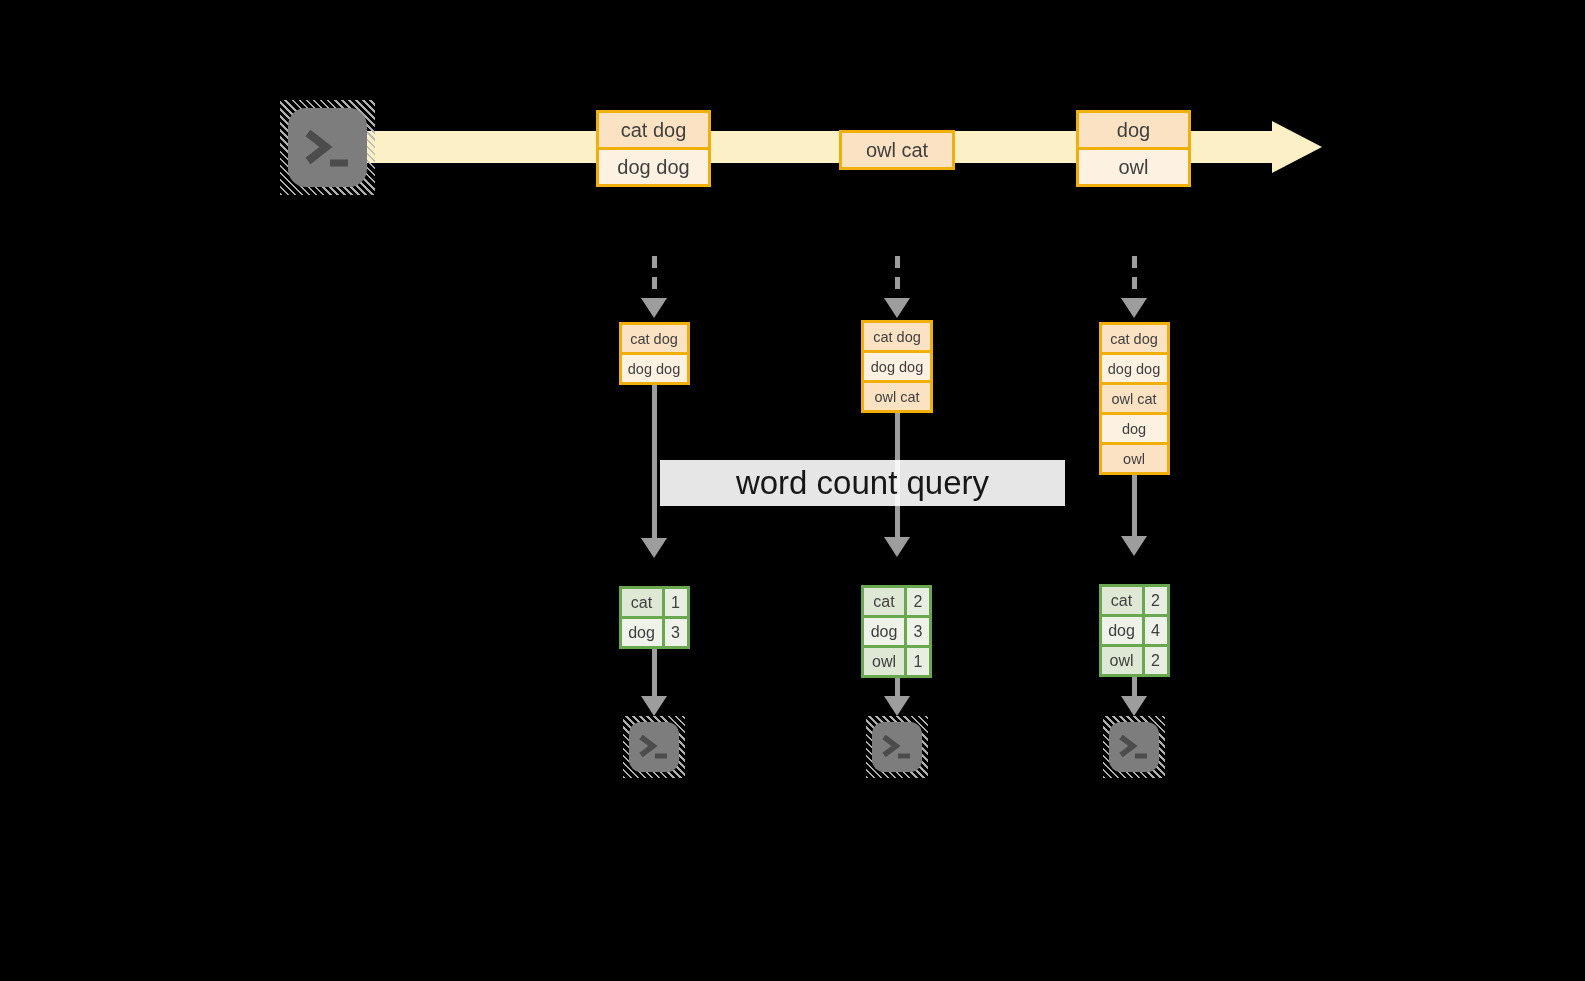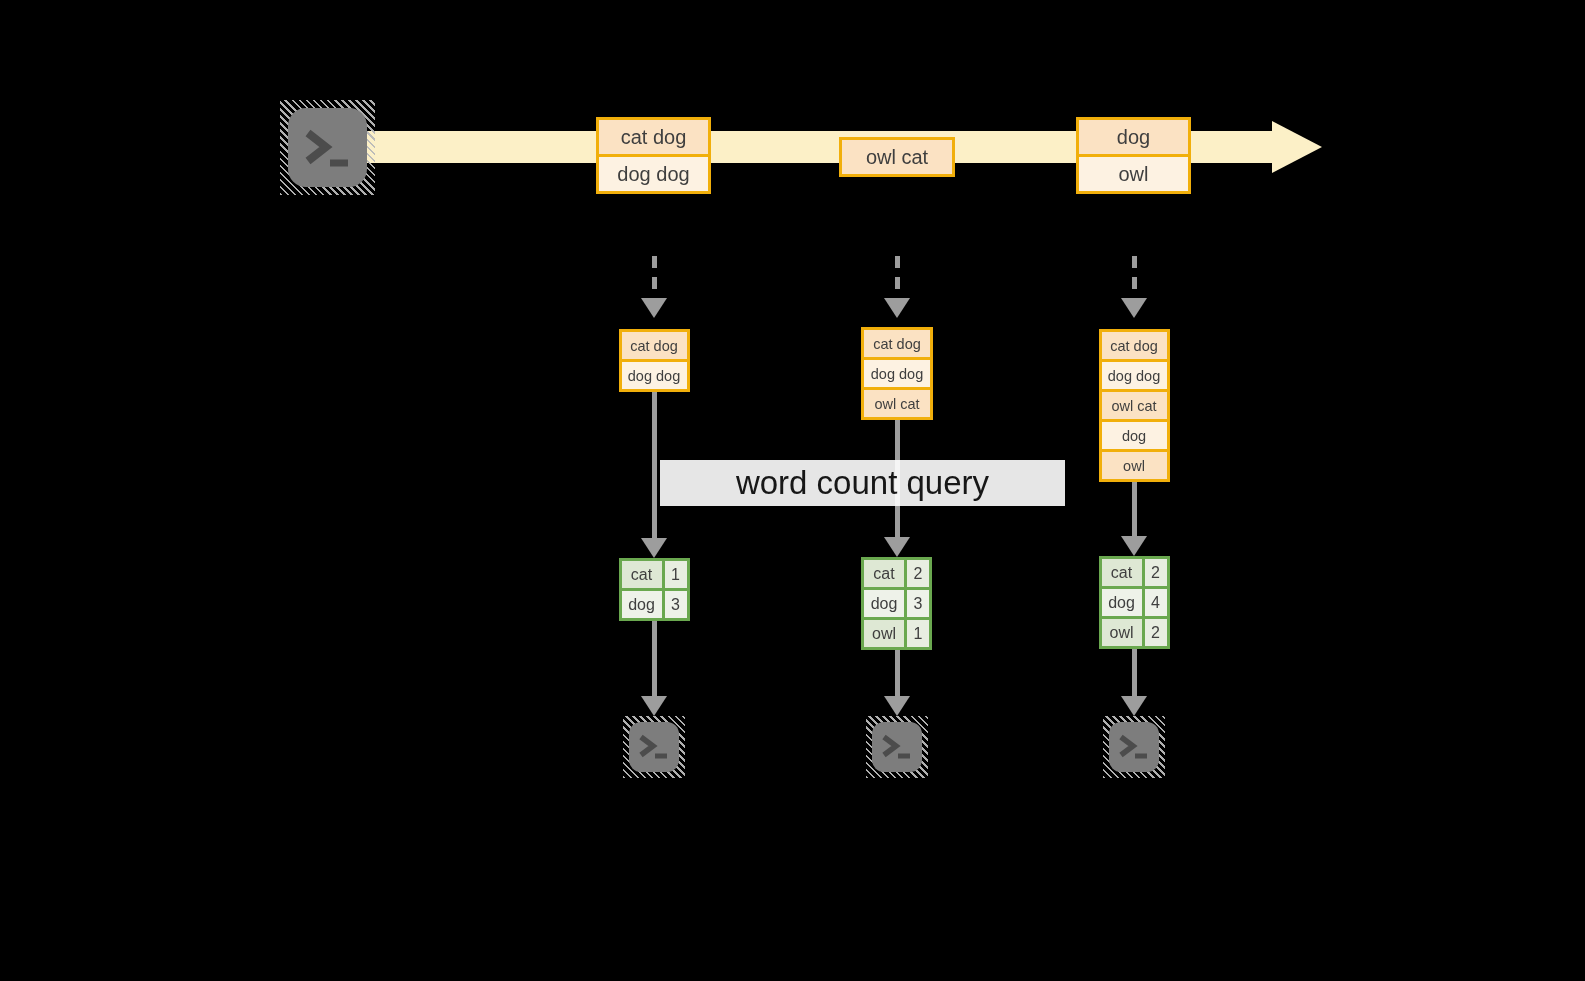--- a/index.html
+++ b/index.html
@@ -23,21 +23,21 @@
   .term.big .term-body{inset:8px;border-radius:18px;}
   .term.small .term-body{inset:6px;border-radius:12px;}
   .term svg{position:absolute;inset:0;width:100%;height:100%;}
 
   
   .ostack{z-index:4;}
   .ocell{
     box-sizing:border-box;border:3px solid #f1af0b;display:flex;align-items:center;justify-content:center;
     margin-top:-3px;white-space:nowrap;
   }
-  .ocell:first-child{margin-top:9px;}
+  .ocell:first-child{margin-top:2px;}
   .ostack .ocell:nth-child(odd){background:#fbe2c3;}
   .ostack .ocell:nth-child(even){background:#fdf2e2;}
   .ev .ocell{height:40px;font-size:20px;}
   .st .ocell{height:33px;font-size:14.5px;}
 
   
   .sline{width:5px;background:#9d9d9d;z-index:2;}
   .dline{width:5px;z-index:2;background:repeating-linear-gradient(180deg,#9d9d9d 0 12px,rgba(0,0,0,0) 12px 21px);}
   .ahead{
     width:0;height:0;z-index:2;
@@ -46,21 +46,21 @@
   }
 
   
   .wq{
     left:660px;top:460px;width:405px;height:46px;background:rgba(255,255,255,.9);z-index:3;
     display:flex;align-items:center;justify-content:center;
   }
   .wq span{font-size:33px;color:#171717;white-space:nowrap;}
 
   
-  .gtable{z-index:4;}
+  .gtable{z-index:4;margin-top:28px;}
   .grow{display:flex;margin-top:-3px;}
   .grow:first-child{margin-top:0;}
   .gcell{
     box-sizing:border-box;border:3px solid #6aa84f;height:33px;
     display:flex;align-items:center;justify-content:center;font-size:16px;
   }
   .wcell{width:46px;}
   .vcell{width:28px;margin-left:-3px;}
   .grow:nth-child(odd) .wcell{background:#dee8d4;}
   .grow:nth-child(odd) .vcell{background:#e8eee1;}

